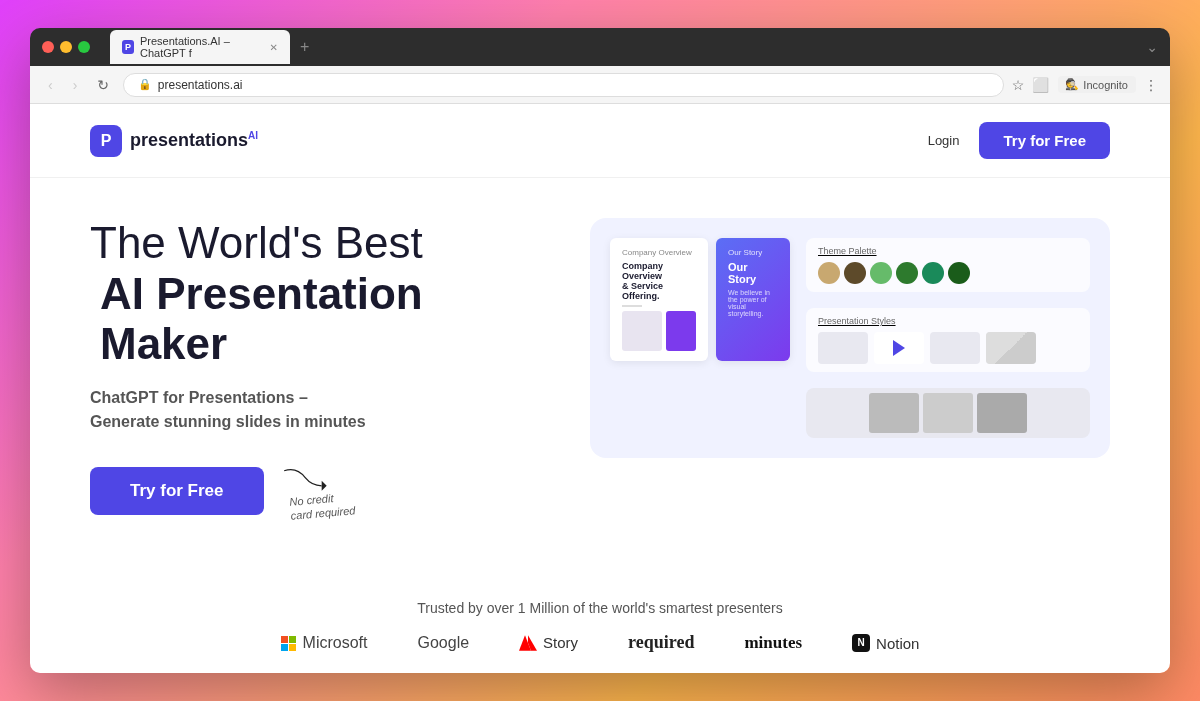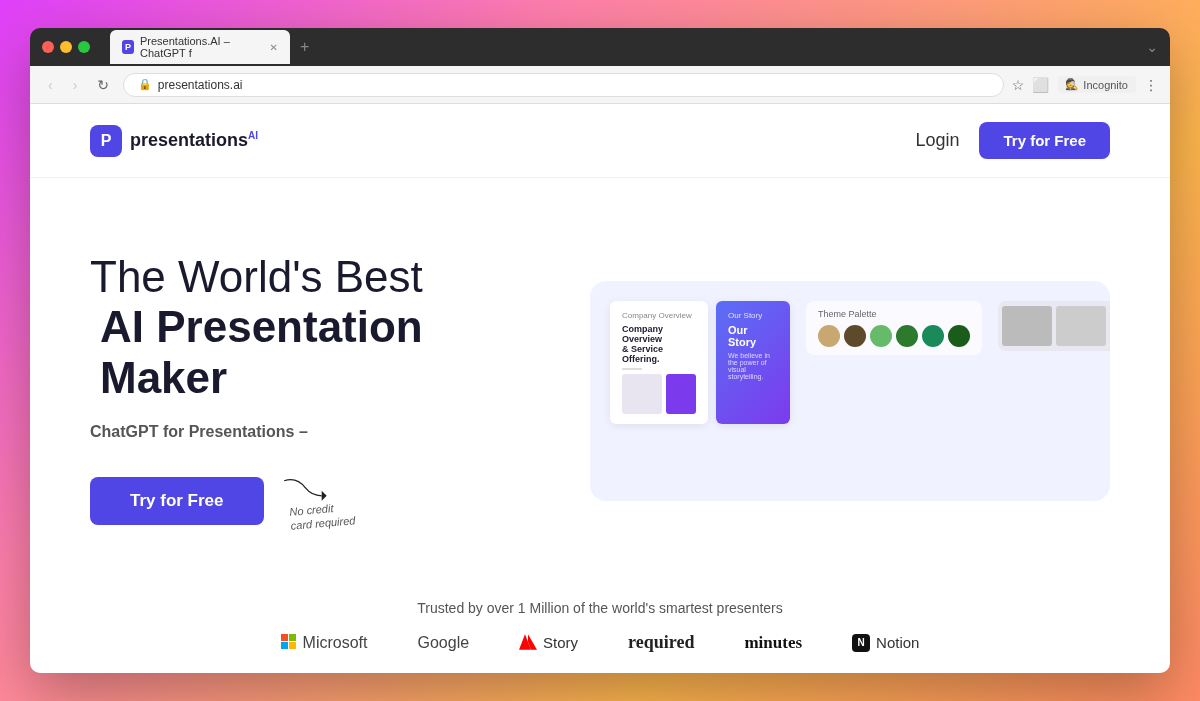--- a/index.html
+++ b/index.html
@@ -214,39 +214,39 @@
     .nav-right {
       display: flex;
       align-items: center;
       gap: 20px;
     }
 
     .login-btn {
       background: none;
       border: none;
       color: #333;
-      font-size: 18px;
+      font-size: 13px;
       cursor: pointer;
     }
 
     .try-btn-nav {
       background: #4f46e5;
       color: white;
       border: none;
       border-radius: 8px;
       padding: 10px 24px;
       font-size: 15px;
       font-weight: 600;
       cursor: pointer;
     }
 
     
     .hero {
       display: flex;
-      align-items: center;
+      align-items: flex-start;
       padding: 40px 60px 20px;
       gap: 40px;
       flex: 1;
     }
 
     .hero-left {
       flex: 0 0 460px;
     }
 
     .hero-title {
@@ -358,22 +358,23 @@
     .slide-divider {
       width: 20px;
       height: 2px;
       background: #ddd;
       margin: 4px 0;
     }
 
     .right-panel {
       flex: 1;
       display: flex;
-      flex-direction: row;
+      flex-direction: column;
       gap: 16px;
+      text-decoration: underline;
     }
 
     .theme-palette-section {
       background: rgba(255,255,255,0.7);
       border-radius: 8px;
       padding: 8px 12px;
     }
 
     .section-label {
       font-size: 9px;
@@ -458,21 +459,21 @@
       align-items: center;
       justify-content: center;
       gap: 50px;
     }
 
     .brand-logo {
       font-size: 15px;
       color: #333;
       font-weight: 500;
       display: flex;
-      align-items: flex-start;
+      align-items: flex-end;
       gap: 6px;
     }
 
     .ms-grid {
       display: grid;
       grid-template-columns: 1fr 1fr;
       gap: 1px;
       width: 16px;
       height: 16px;
     }
@@ -558,20 +559,21 @@
 
     <div class="hero">
       <div class="hero-left">
         <div class="hero-title">
           <div class="normal">The World's Best</div>
           <div class="bold">AI Presentation</div>
           <div class="bold">Maker</div>
         </div>
         <div class="hero-subtitle">
           <div>ChatGPT for Presentations –</div>
+          <div>Generate stunning slides in minutes</div>
         </div>
         <div class="cta-area">
           <button class="try-btn-hero">Try for Free</button>
           <div class="arrow-note">
             <svg class="arrow-svg" viewBox="0 0 60 35">
               <path d="M5,10 Q20,5 30,18 Q38,28 50,28" stroke="#222" stroke-width="1.5" fill="none"></path>
               <polygon points="50,22 56,28 50,34" fill="#222"></polygon>
             </svg>
             <span class="no-credit">No credit<br>card required</span>
           </div>
@@ -602,20 +604,44 @@
             <div class="color-circles">
               <div class="color-circle" style="background:#c8a870;"></div>
               <div class="color-circle" style="background:#5d4a2a;"></div>
               <div class="color-circle" style="background:#66bb6a;"></div>
               <div class="color-circle" style="background:#2d7a2d;"></div>
               <div class="color-circle" style="background:#1a8a5a;"></div>
               <div class="color-circle" style="background:#1a5c1a;"></div>
             </div>
           </div>
 
+          <div class="presentation-styles-section">
+            <div class="section-label">Presentation Styles</div>
+            <div class="style-thumbnails">
+              <div class="style-thumb">
+                <div class="slide-lines">
+                  <div class="slide-line"></div>
+                  <div class="slide-line" style="width:70%"></div>
+                  <div class="slide-line" style="width:50%"></div>
+                </div>
+              </div>
+              <div class="style-thumb play">
+                <div class="play-triangle"></div>
+              </div>
+              <div class="style-thumb">
+                <div class="slide-lines">
+                  <div class="slide-line"></div>
+                  <div class="slide-line" style="width:80%"></div>
+                </div>
+              </div>
+              <div class="style-thumb">
+                <div style="width:100%; height:100%; background: linear-gradient(135deg, #ddd 50%, #ccc 50%); border-radius:4px;"></div>
+              </div>
+            </div>
+          </div>
 
           <div style="background: #e8e8f0; border-radius:8px; height:50px; overflow:hidden; display:flex; align-items:center; justify-content:center;">
             <div style="display:flex; gap:4px; padding:4px;">
               <div style="width:50px; height:40px; background:#bbb; border-radius:3px;"></div>
               <div style="width:50px; height:40px; background:#ccc; border-radius:3px;"></div>
               <div style="width:50px; height:40px; background:#aaa; border-radius:3px;"></div>
             </div>
           </div>
         </div>
       </div>

